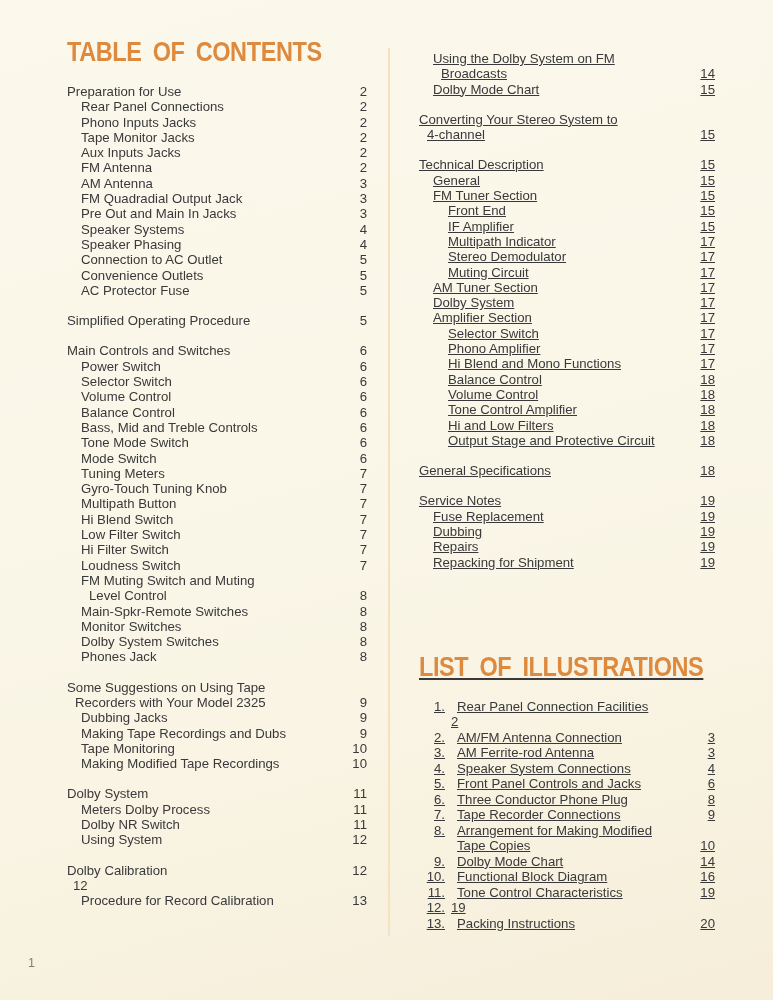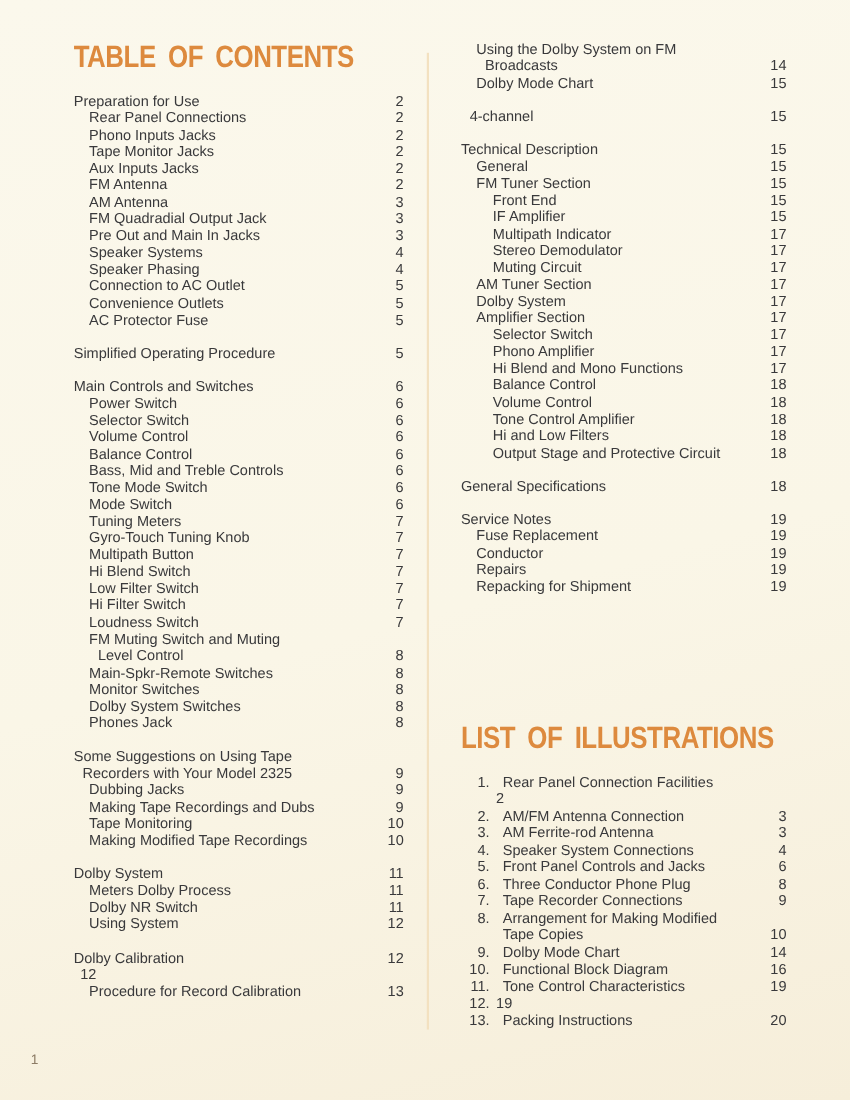--- a/index.html
+++ b/index.html
@@ -12,42 +12,42 @@
     overflow: hidden;
   }
   .page { position: absolute; inset: 0; }
   .divider {
     position: absolute; left: 388px; top: 48px;
     width: 2px; height: 888px;
     background: #f3e1c0;
   }
   .col { position: absolute; }
   .col-left  { left: 67px;  top: 38px; width: 300px; text-align: center; }
-  .col-right { left: 419px; top: 37px; width: 296px; }
+  .col-right { left: 419px; top: 51px; width: 296px; text-decoration: underline; }
   .heading {
     font-size: 28px; line-height: 28px; font-weight: bold;
     color: #dd8a3e;
     letter-spacing: -0.5px; word-spacing: 6px;
     white-space: nowrap;
     transform: scaleX(0.84); transform-origin: 0 50%;
     margin: 0 0 18px 0;
   }
   .toc-group { margin-bottom: 15px; }
   .row {
     display: flex; justify-content: space-between;
     font-size: 13.2px; line-height: 15.3px;
   }
   .row-label { white-space: nowrap; }
   .ind0 { padding-left: 0; }
   .ind1 { padding-left: 14px; }
   .ind2 { padding-left: 29px; }
   .cont { padding-left: 8px; }  
   .ind1.cont { padding-left: 22px; }
   .row-page { flex: none; padding-left: 6px; }
-  .ill-section { margin-top: 116px; }
+  .ill-section { margin-top: 83px; }
   .ill-row { display: flex; font-size: 13.2px; line-height: 15.5px; }
   .ill-num { flex: none; width: 26px; text-align: right; }
   .ill-label { flex: 1; margin-left: 12px; white-space: nowrap; }
   .ill-page { flex: none; padding-left: 6px; }
   .page-number {
     position: absolute; left: 28px; top: 956px;
     font-size: 12.5px; color: #8d7c66;
   }
 </style>
 </head>
@@ -277,20 +277,23 @@
             <span class="row-label ind1 cont">Broadcasts</span>
             <span class="row-page">14</span>
           </div>
           <div class="row">
             <span class="row-label ind1">Dolby Mode Chart</span>
             <span class="row-page">15</span>
           </div>
         </div>
         <div class="toc-group">
           <div class="row">
+            <span class="row-label ind0">Converting Your Stereo System to</span>
+          </div>
+          <div class="row">
             <span class="row-label ind0 cont">4-channel</span>
             <span class="row-page">15</span>
           </div>
         </div>
         <div class="toc-group">
           <div class="row">
             <span class="row-label ind0">Technical Description</span>
             <span class="row-page">15</span>
           </div>
           <div class="row">
@@ -375,21 +378,21 @@
         <div class="toc-group">
           <div class="row">
             <span class="row-label ind0">Service Notes</span>
             <span class="row-page">19</span>
           </div>
           <div class="row">
             <span class="row-label ind1">Fuse Replacement</span>
             <span class="row-page">19</span>
           </div>
           <div class="row">
-            <span class="row-label ind1">Conductor</span>
+            <span class="row-label ind1">Dubbing</span>
             <span class="row-page">19</span>
           </div>
           <div class="row">
             <span class="row-label ind1">Repairs</span>
             <span class="row-page">19</span>
           </div>
           <div class="row">
             <span class="row-label ind1">Repacking for Shipment</span>
             <span class="row-page">19</span>
           </div>

